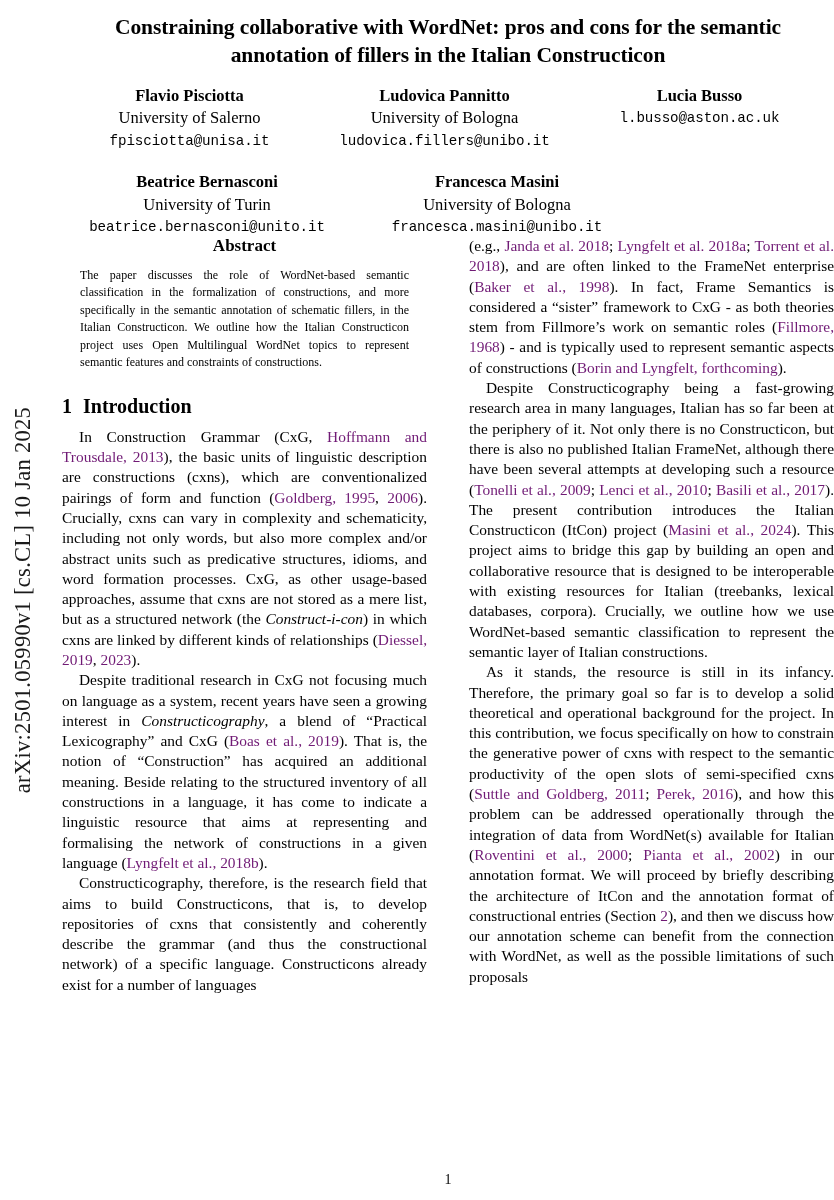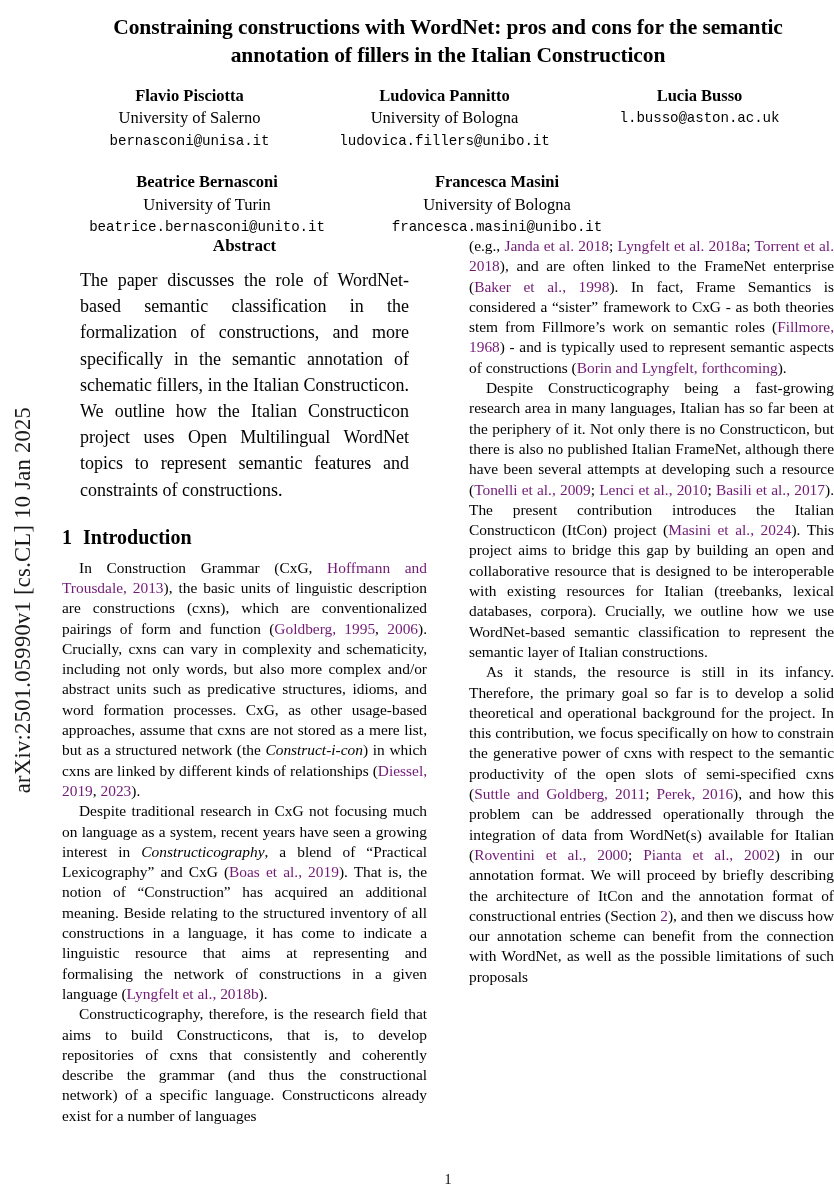--- a/index.html
+++ b/index.html
@@ -97,21 +97,21 @@
   }
 
   
   #abstract-heading {
     text-align: center;
     font-size: 17px;
     font-weight: bold;
     margin: 0 0 11px 0;
   }
   #abstract-body {
-    font-size: 18px;
+    font-size: 12px;
     line-height: 1.455;
     text-align: justify;
     text-justify: inter-word;
     padding: 0 18px;
     hyphens: manual;
   }
 
   
   .section-heading {
     font-size: 20px;
@@ -148,27 +148,27 @@
 </style>
 </head>
 <body>
 
 <div id="arxiv-stamp">
   <div class="vtext">arXiv:2501.05990v1  [cs.CL]  10 Jan 2025</div>
 </div>
 
 <div id="page">
 
-  <h1 id="paper-title">Constraining constructions with WordNet: pros and cons for the semantic annotation of fillers in the Italian Constructicon</h1>
+  <h1 id="paper-title">Constraining collaborative with WordNet: pros and cons for the semantic annotation of fillers in the Italian Constructicon</h1>
 
   <div class="author-row row1">
     <div class="author-block">
       <div class="author-name">Flavio Pisciotta</div>
       <div class="author-affil">University of Salerno</div>
-      <div class="author-email">bernasconi@unisa.it</div>
+      <div class="author-email">fpisciotta@unisa.it</div>
     </div>
     <div class="author-block">
       <div class="author-name">Ludovica Pannitto</div>
       <div class="author-affil">University of Bologna</div>
       <div class="author-email">ludovica.fillers@unibo.it</div>
     </div>
     <div class="author-block">
       <div class="author-name">Lucia Busso</div>
       <div class="author-email">l.busso@aston.ac.uk</div>
     </div>

